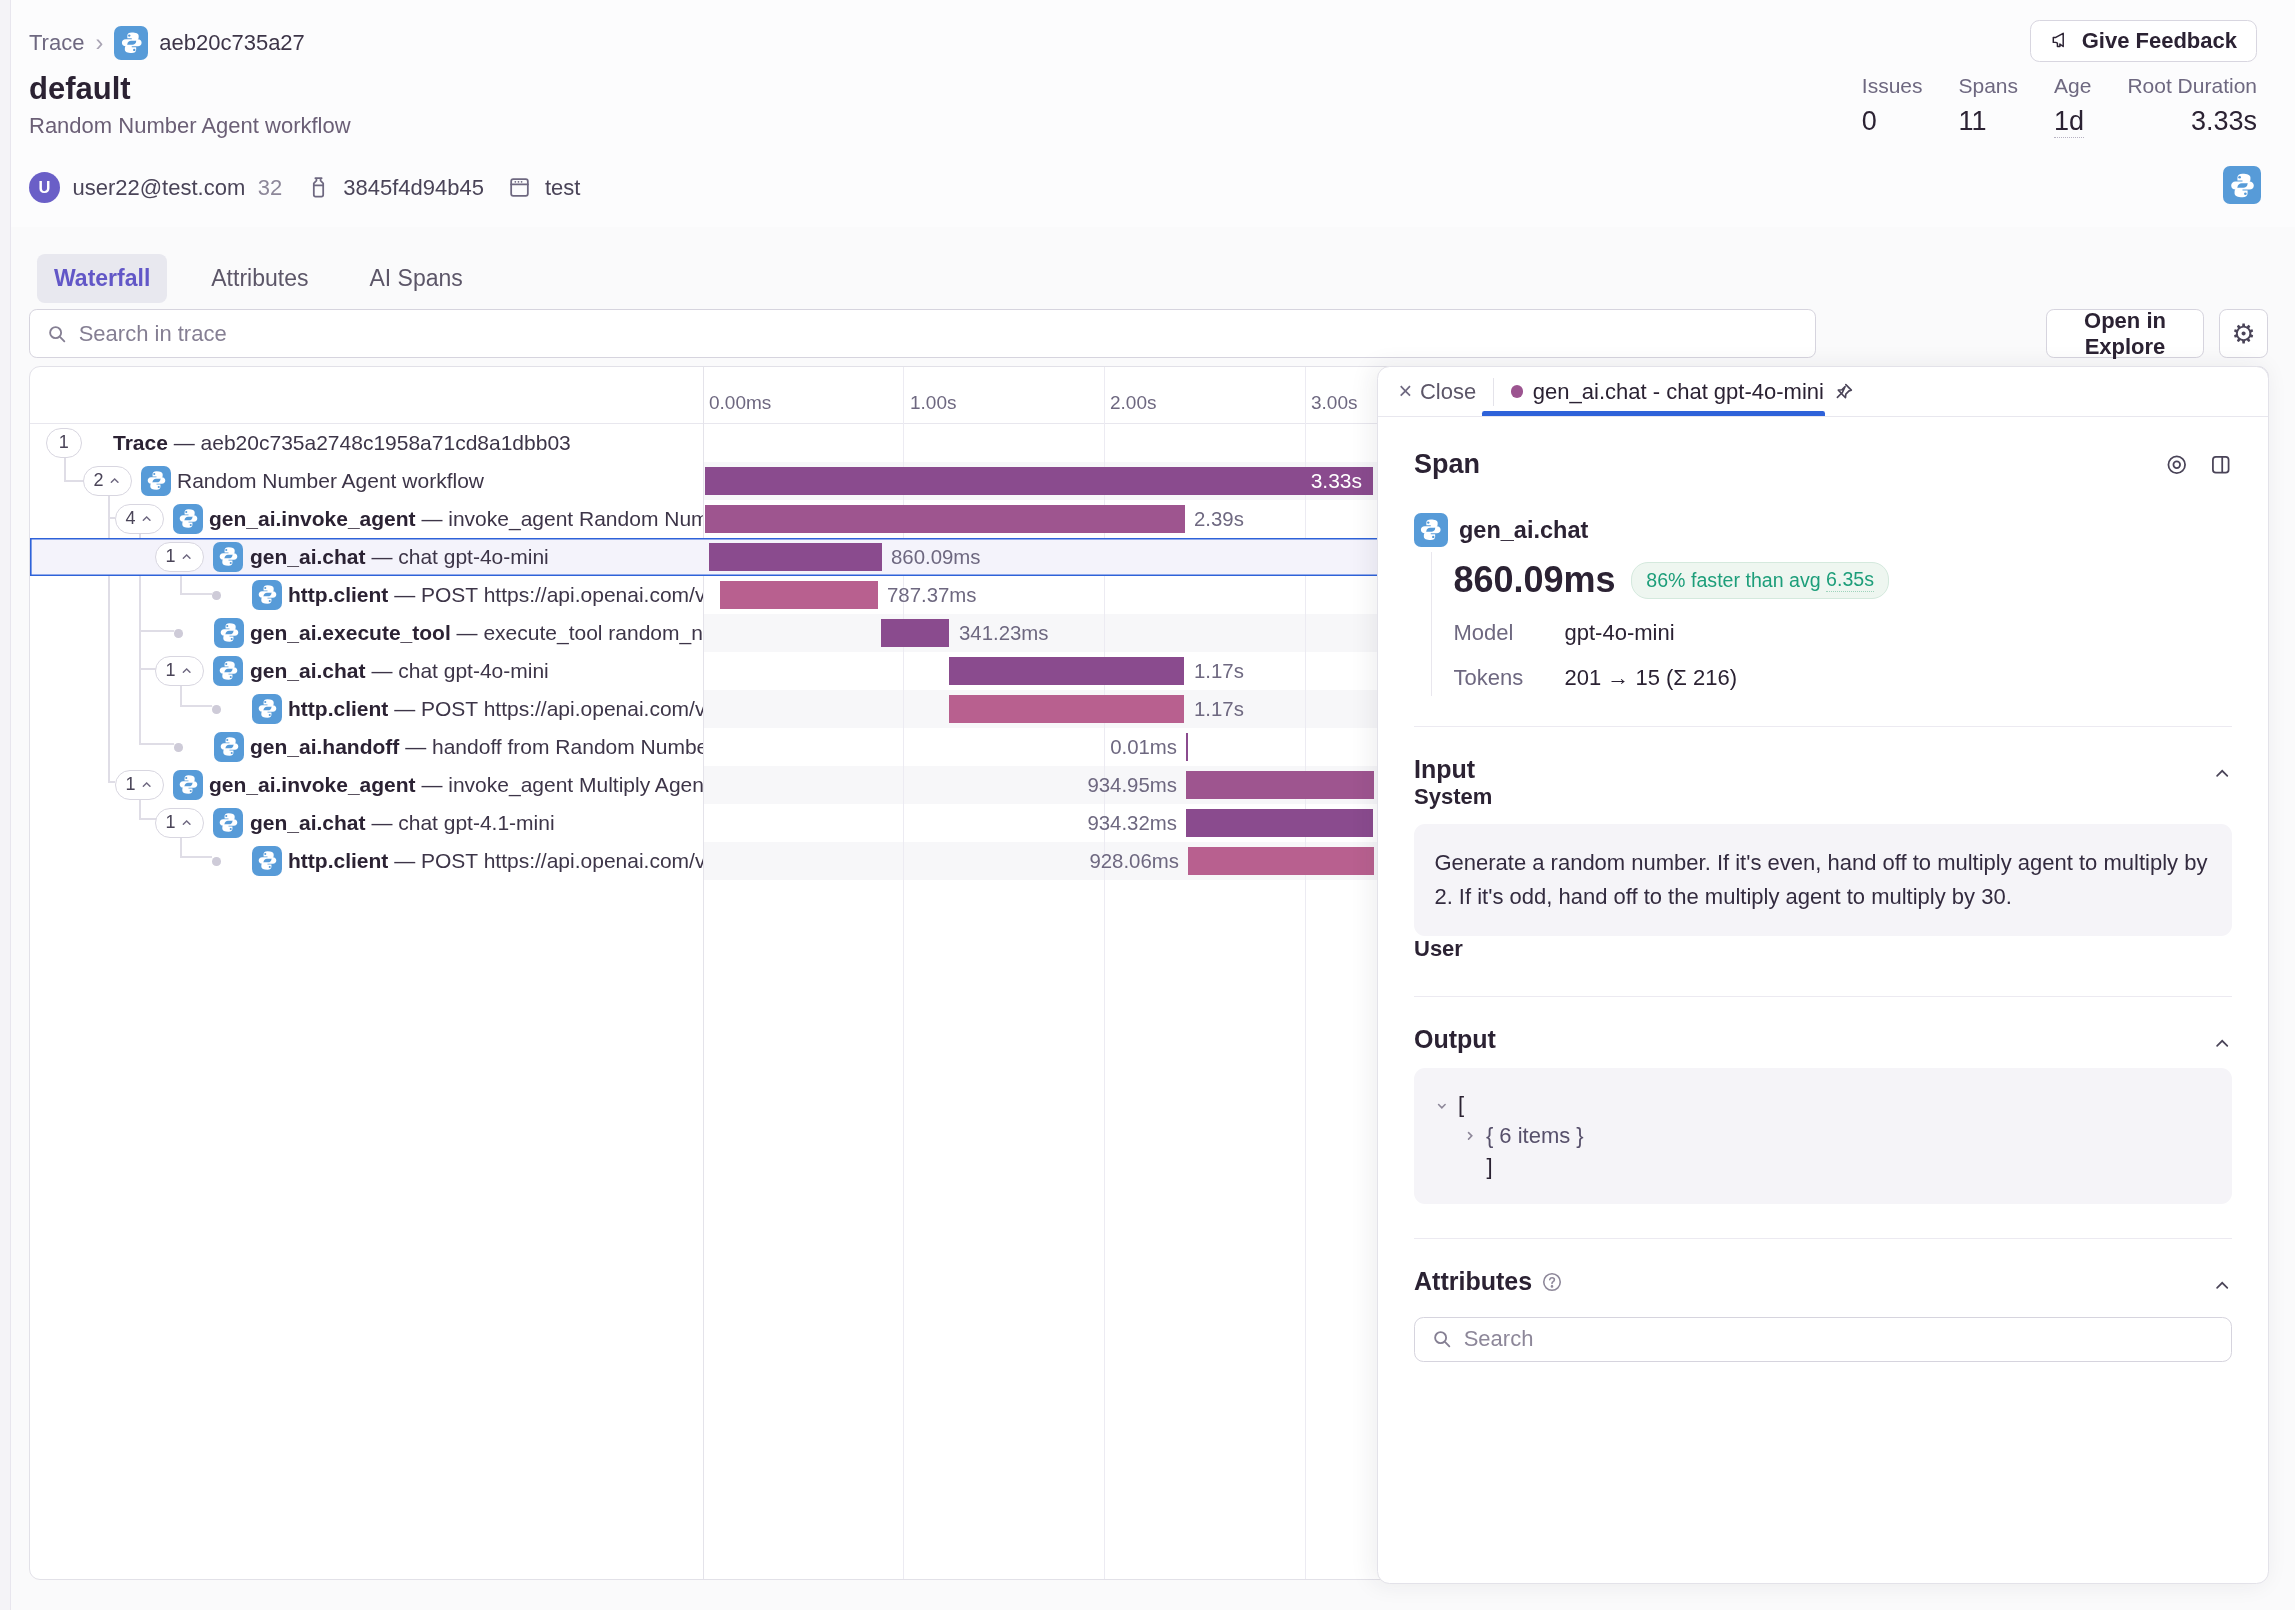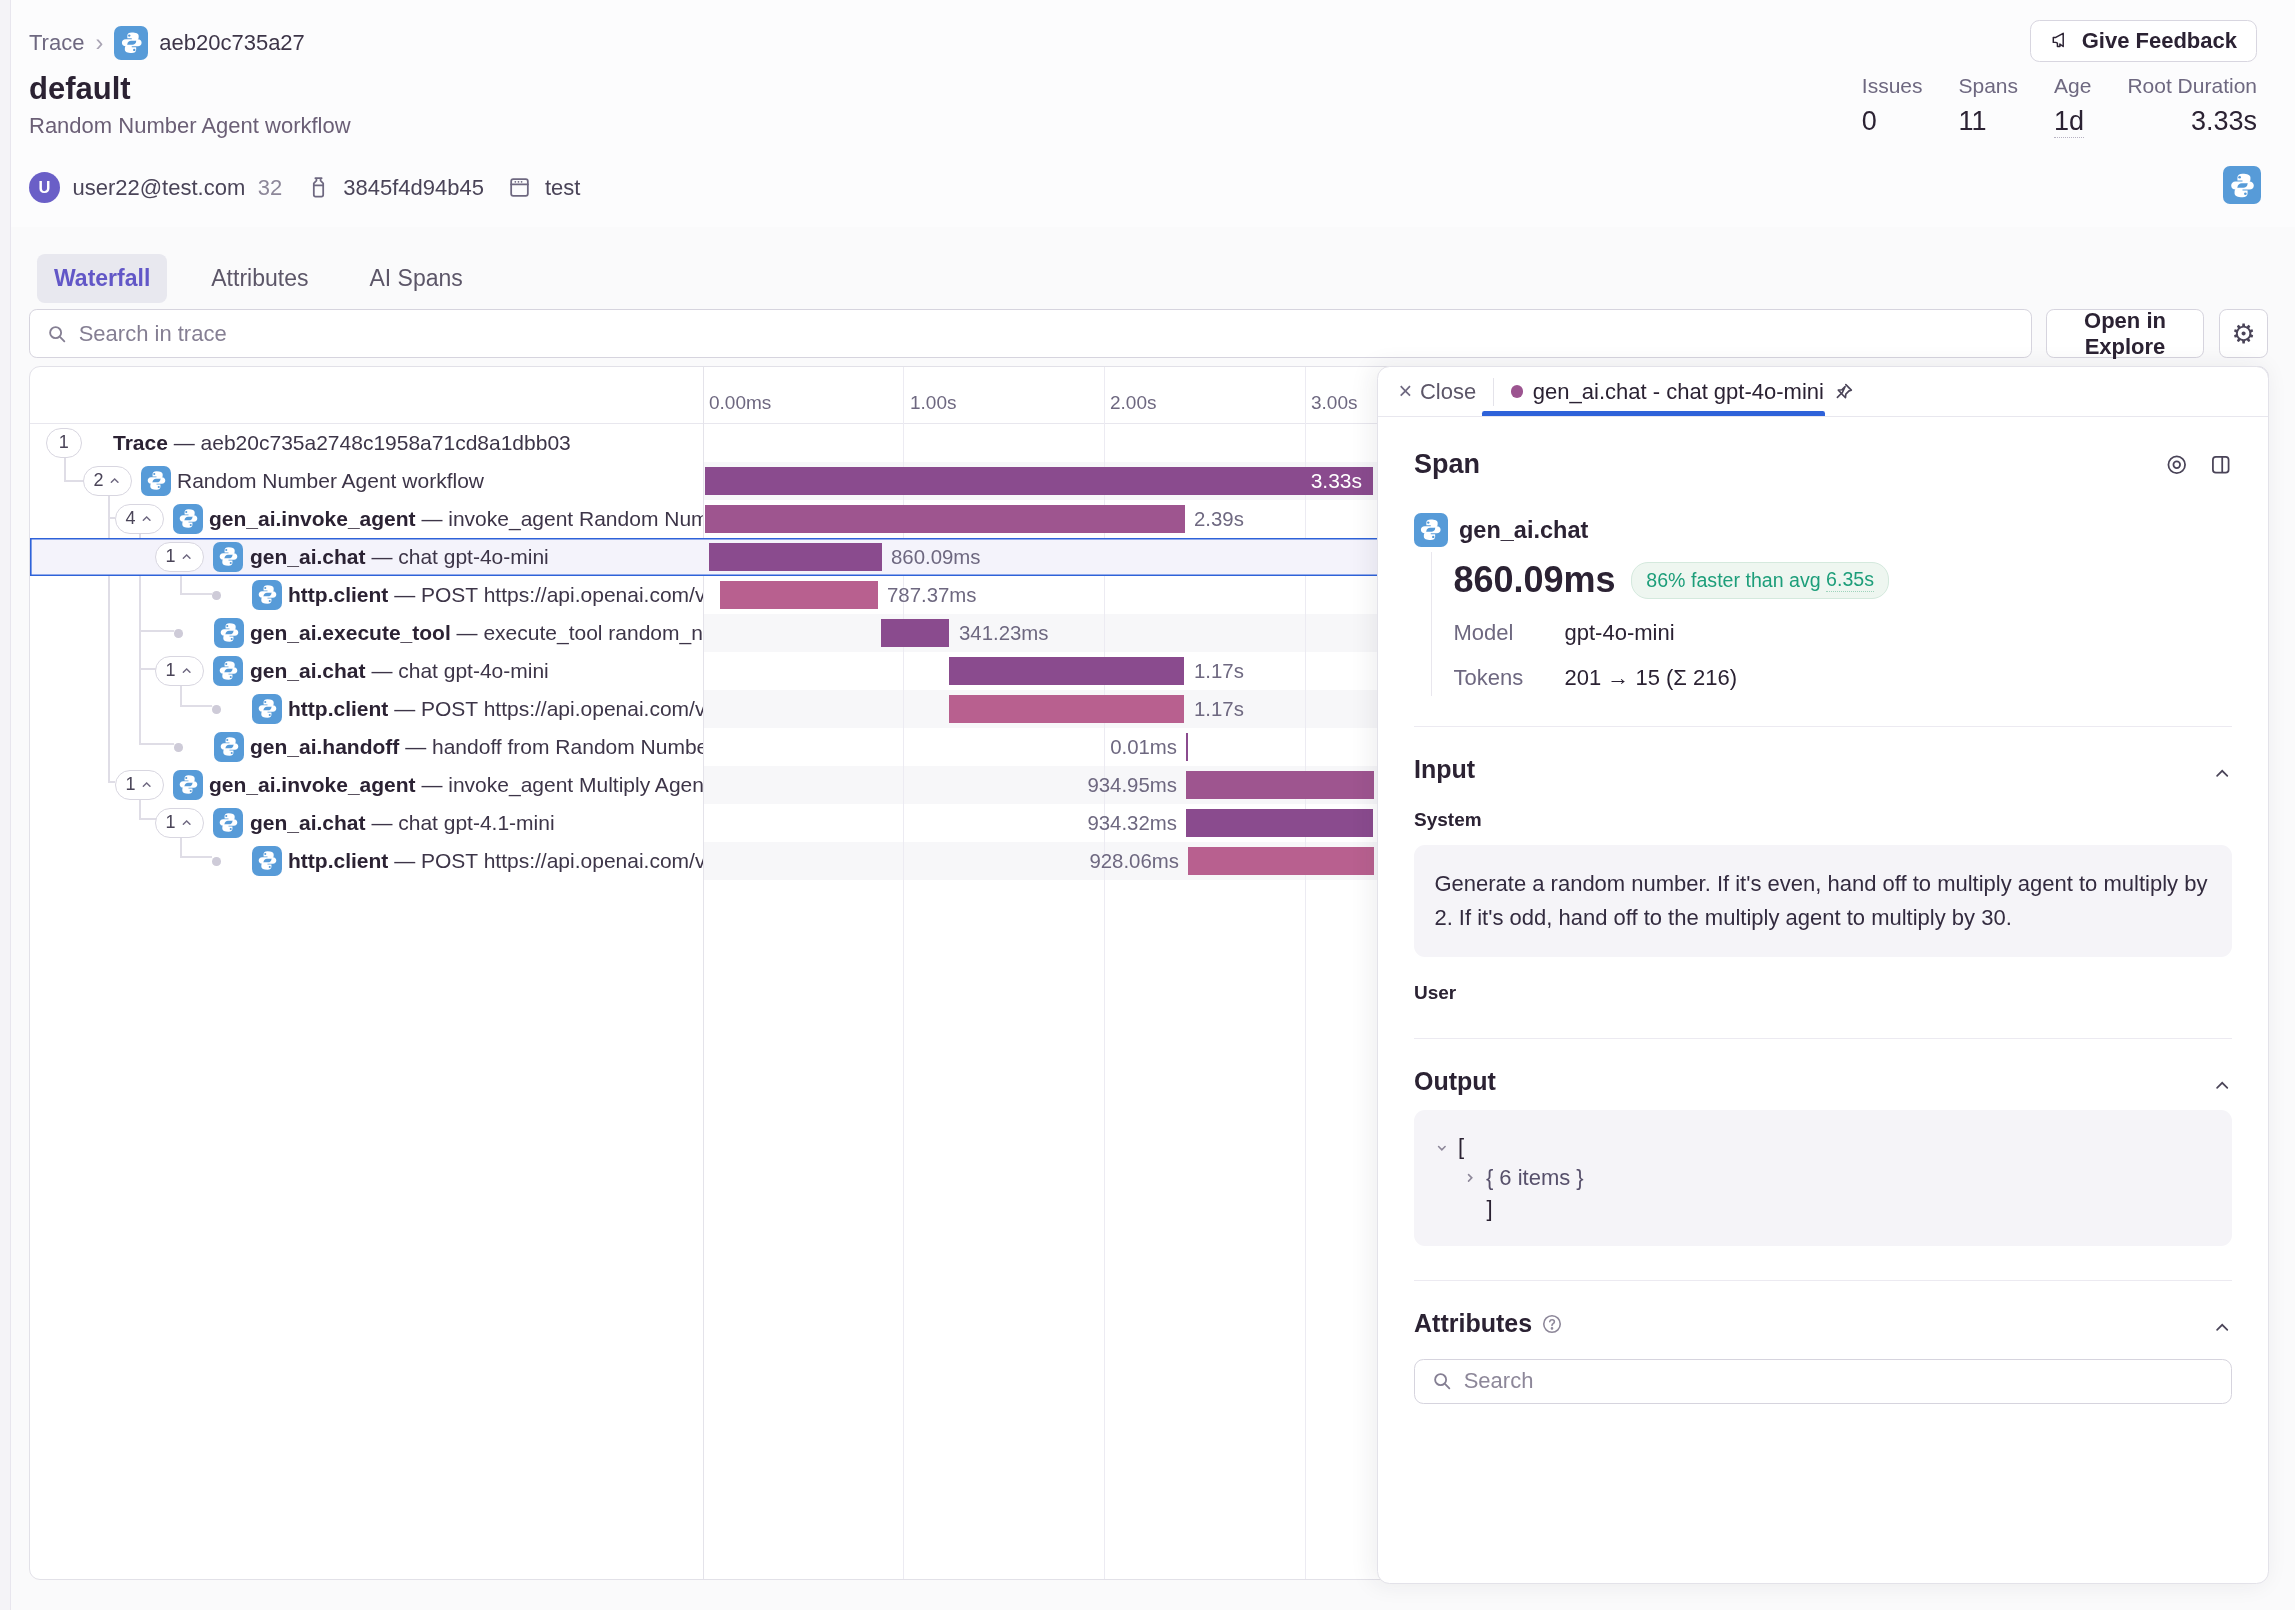--- a/index.html
+++ b/index.html
@@ -35,21 +35,21 @@
   .usercount{color:#8d8799;}
   .meta-ic{color:#6e6880; display:inline-flex; margin-left:11px;}
   .float-py{position:absolute; right:34px; top:166px;}
   .header-divider{position:absolute; left:0; right:0; top:227px; height:0.8px; background:#e6e4ec;}
 
   
   .content{position:absolute; left:11px; right:0; top:227px; bottom:0; background:#fafafb;}
   .tabs{position:absolute; left:26px; top:27px; display:flex; align-items:center; gap:27px;}
   .tab{font-size:23px; color:#5c5668; padding:11px 17px; border-radius:7.8px; cursor:pointer;}
   .tab.active{background:#e8e8ef; color:var(--purple); font-weight:bold;}
-  .toolbar-search{position:absolute; left:18px; top:82px; width:2003px; height:49px; background:#fff; border:1.2px solid #d6d4de; border-radius:7.8px;
+  .toolbar-search{position:absolute; left:18px; top:82px; width:1787px; height:49px; background:#fff; border:1.2px solid #d6d4de; border-radius:7.8px;
     display:flex; align-items:center; gap:11px; padding:0 15.7px; color:#857f93; font-size:22px;}
   .explore-btn{position:absolute; left:2035px; top:82px; width:158px; height:49px; background:#fff; border:1.2px solid #d6d4de; border-radius:7.8px;
     font-size:22px; font-weight:bold; color:var(--dark); display:flex; align-items:center; justify-content:center; cursor:pointer;}
   .gear-btn{position:absolute; left:2208px; top:82px; width:49px; height:49px; background:#fff; border:1.2px solid #d6d4de; border-radius:7.8px;
     display:flex; align-items:center; justify-content:center; font-size:27px; color:#4a4458; cursor:pointer;}
 
   
   .wf-card{position:absolute; left:18px; top:139px; width:2240px; height:1214px; background:#fff; border:0.8px solid #e2e1e8; border-radius:11px; overflow:hidden;}
   .wf-grid{position:absolute; inset:0; z-index:1; pointer-events:none;}
   .wf-grid .vdiv{position:absolute; top:0; bottom:0; width:0.8px; background:#e4e3ea;}
@@ -96,21 +96,21 @@
   .dur-big{font-size:36px; font-weight:bold; color:var(--dark);}
   .badge{display:flex; align-items:center; background:#eef6f0; border:0.8px solid #d4e9dd; border-radius:17px; padding:5.5px 14px; font-size:19.6px; color:var(--green);}
   .badge .bval{border-bottom:1.6px dotted #9fd3bd; margin-left:5.5px;}
   .kv{display:flex; margin-top:19px; font-size:22px;}
   .kv .k{width:99px; color:var(--gray);}
   .kv .v{color:var(--dark);margin-left:12px;}
   .sec-div{height:0.8px; background:#eceaf1; margin:30px 0 0 0;}
   .sec-head{margin-top:28px; display:flex; align-items:flex-end; justify-content:space-between;}
   .sec-title{font-size:25px; font-weight:bold; display:flex; align-items:center; gap:9.4px;}
   .chev{color:#4a4458; display:flex;}
-  .sub-title{margin-top:25px; font-size:19px; font-weight:bold;}
+  .sub-title{font-size:22px; font-weight:bold;}
   .gbox{margin-top:14px; background:#f5f4f8; border-radius:11px; padding:22px 20.4px; font-size:22px; color:#332b3f; line-height:1.55;}
   .json-line{display:flex; align-items:center; gap:7.8px; font-size:22px; color:var(--dark); line-height:1.4;}
   .json-line .jchev{color:#8d8799; display:flex;}
   .json-items{color:#57506b;}
   .attr-search{margin-top:20.4px; height:45px; border:1.2px solid #d6d4de; border-radius:9.4px; background:#fff;
     display:flex; align-items:center; gap:11px; padding:0 15.7px; color:#8d8799; font-size:22px;}
   svg{display:block;}
 </style>
 </head>
 <body>

